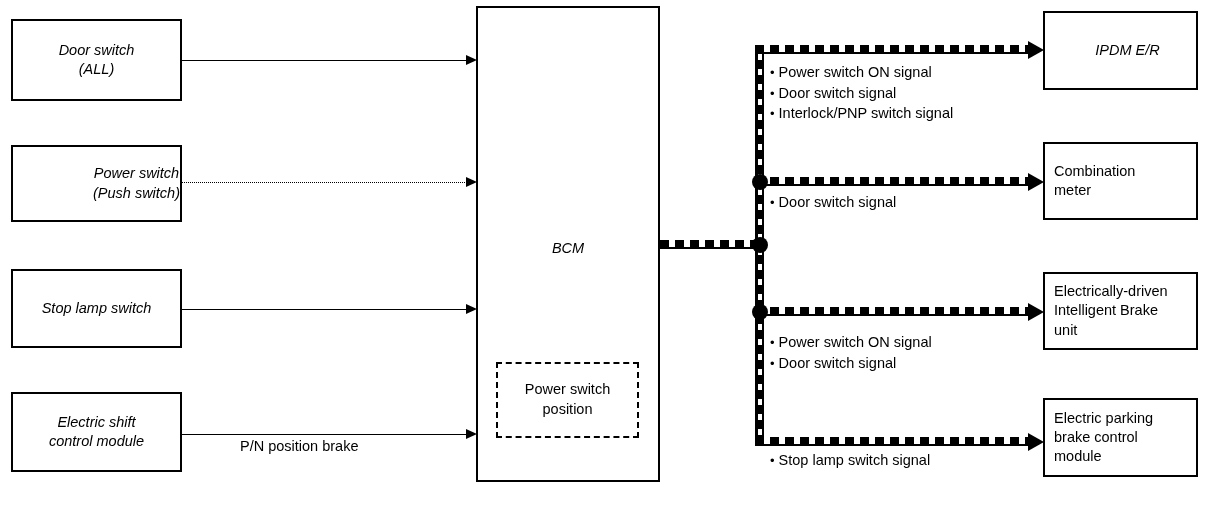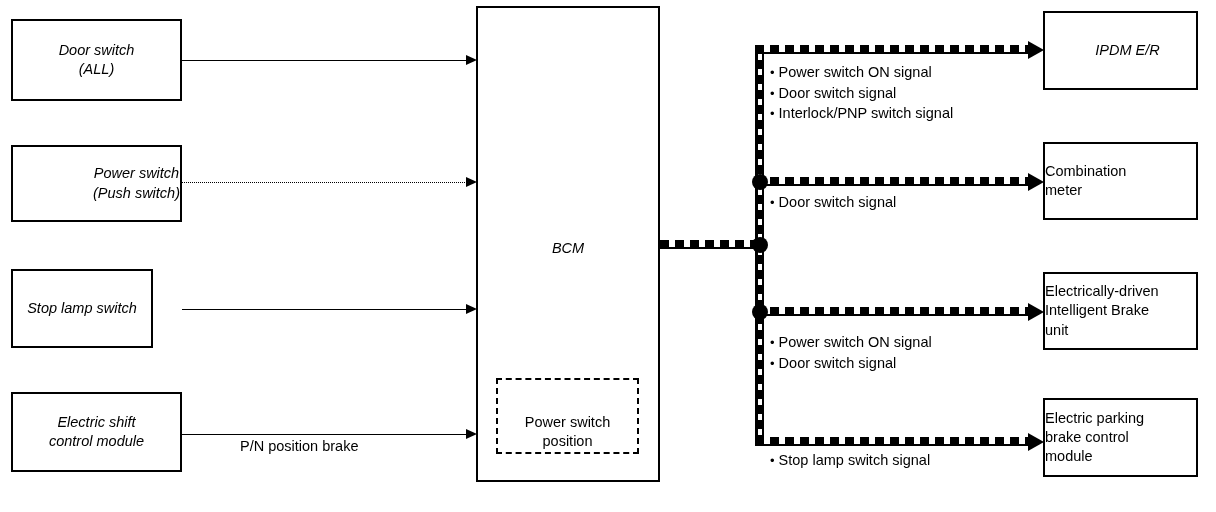--- a/index.html
+++ b/index.html
@@ -17,21 +17,21 @@
     border:2px solid #000;
     background:#fff;
     box-sizing:border-box;
     display:flex;
     align-items:center;
     font-size:14.5px;
     line-height:1.32;
     color:#000;
   }
   .box.center { justify-content:center; text-align:center;font-style:italic; }
-  .box.left   { justify-content:flex-start; text-align:left; }
+  .box.left   { justify-content:flex-start; text-align:left; padding-left:9px; }
   .box .txt { white-space:pre-line; }
 
   .dashedbox {
     position:absolute;
     border:2px dashed #000;
     background:#fff;
     box-sizing:border-box;
     display:flex; align-items:center; justify-content:center;
     text-align:center;
     font-size:14.5px;
@@ -118,21 +118,21 @@
   <div class="box center" style="left:11px; top:19px; width:171px; height:82px;">
     <span class="txt">Door switch
 (ALL)</span>
   </div>
 
   <div class="box center" style="left:11px; top:145px; width:171px; height:77px;justify-content:flex-end;">
     <span class="txt">Power switch
 (Push switch)</span>
   </div>
 
-  <div class="box center" style="left:11px; top:269px; width:142px; height:79px;">
+  <div class="box center" style="left:11px; top:269px; width:171px; height:79px;">
     <span class="txt">Stop lamp switch</span>
   </div>
 
   <div class="box center" style="left:11px; top:392px; width:171px; height:80px;">
     <span class="txt">Electric shift
 control module</span>
   </div>
 
   <div class="hline" style="left:182px; top:60px; width:291px;"></div>
   <div class="arrowhead" style="left:466px; top:54.5px;"></div>
@@ -145,21 +145,21 @@
 
   <div class="hline" style="left:182px; top:434px; width:291px;"></div>
   <div class="arrowhead" style="left:466px; top:428.5px;"></div>
 
   <div class="edge-label" style="left:240px; top:438px;">P/N position brake</div>
 
   <div class="box center" style="left:476px; top:6px; width:184px; height:476px; align-items:flex-start;">
     <span class="txt" style="width:100%; margin-top:231px;">BCM</span>
   </div>
 
-  <div class="dashedbox" style="left:496px; top:378px; width:143px; height:76px;align-items:flex-end;">
+  <div class="dashedbox" style="left:496px; top:362px; width:143px; height:76px;">
     <span class="txt">Power switch
 position</span>
   </div>
 
   <div class="can-h" style="left:660px; top:240px; width:104px;"></div>
 
   <div class="can-v" style="left:755px; top:45px; height:401px;"></div>
 
   <div class="can-h" style="left:755px; top:45px; width:277px;"></div>
   <div class="can-arrow" style="left:1028px; top:40.5px;"></div>

